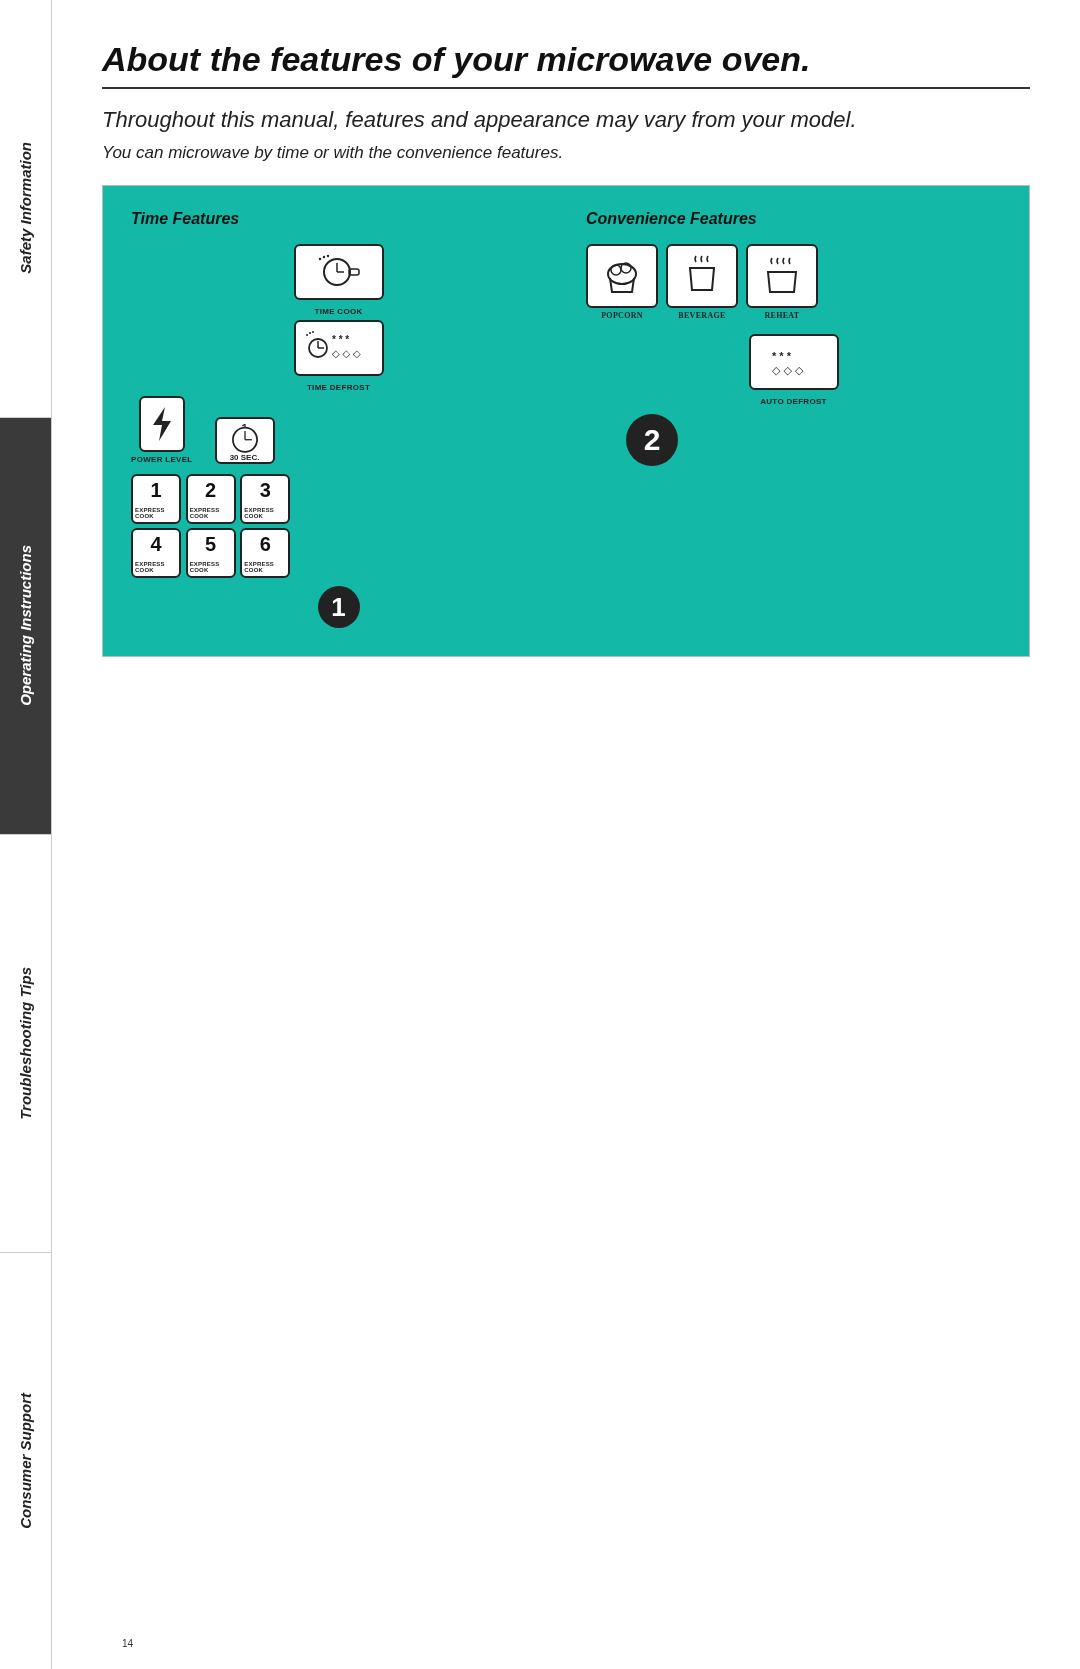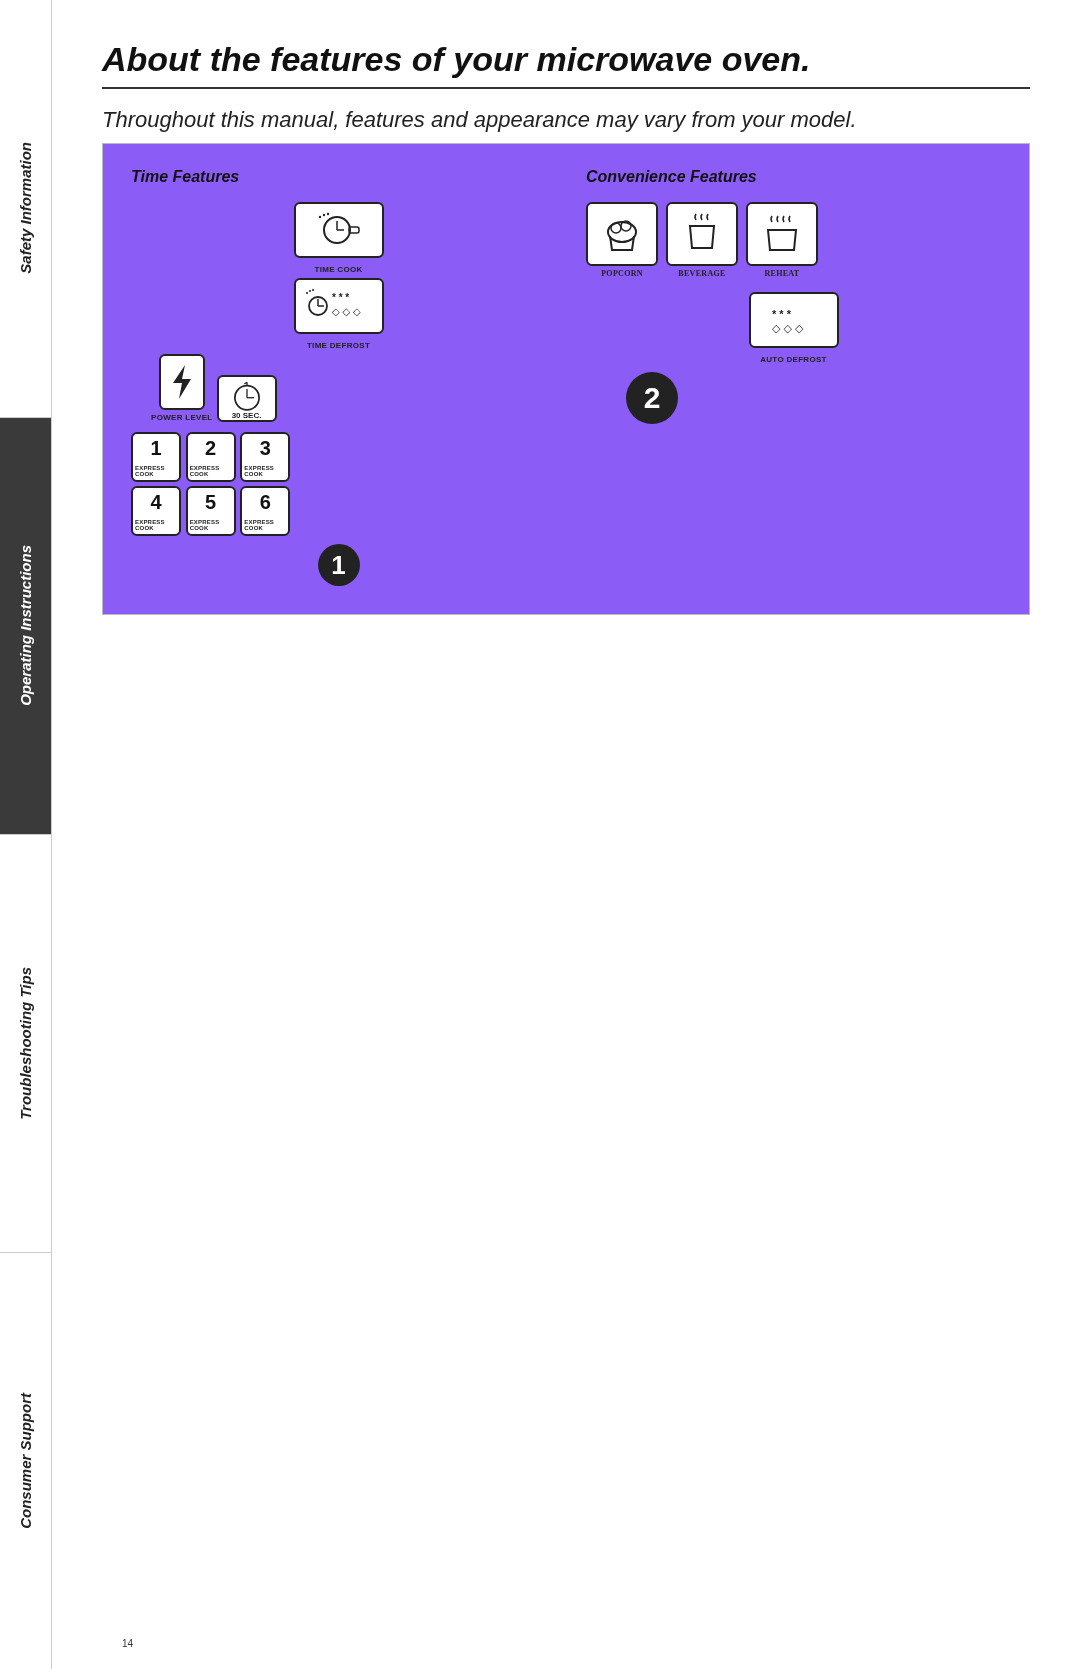--- a/index.html
+++ b/index.html
@@ -77,21 +77,21 @@
     }
     .subtitle2 {
       font-size: 17px;
       font-style: italic;
       color: #222;
       margin-bottom: 22px;
     }
 
     
     .feature-box {
-      background: #8b5cf6;
+      background: #14b8a6;
       border: 1px solid #bbb;
       padding: 24px 28px 28px 28px;
       display: flex;
       gap: 0;
     }
 
     .time-features-col {
       flex: 1;
       padding-right: 20px;
     }
@@ -146,23 +146,22 @@
     .time-defrost-btn {
       width: 90px;
       height: 56px;
       margin-bottom: 4px;
     }
 
     
     .power-row {
       display: flex;
       align-items: flex-end;
-      gap: 4px;
+      gap: 22px;
       margin-bottom: 6px;
-      margin-left: 20px;
     }
     .power-btn {
       width: 46px;
       height: 56px;
     }
     .sec30-btn {
       width: 60px;
       height: 47px;
       font-size: 9px;
       font-weight: bold;
@@ -278,20 +277,21 @@
     <span class="sidebar-label">Troubleshooting Tips</span>
   </div>
   <div class="sidebar-section">
     <span class="sidebar-label">Consumer Support</span>
   </div>
 </div>
 
 <div class="main-content">
   <h1 class="page-title">About the features of your microwave oven.</h1>
   <p class="subtitle1">Throughout this manual, features and appearance may vary from your model.</p>
+  <p class="subtitle2">You can microwave by time or with the convenience features.</p>
 
   <div class="feature-box">
 
     <div class="time-features-col">
       <div class="col-title">Time Features</div>
 
       <div class="feature-item">
         <div class="btn-square time-cook-btn">
 
           <svg width="48" height="36" viewBox="0 0 48 36">

